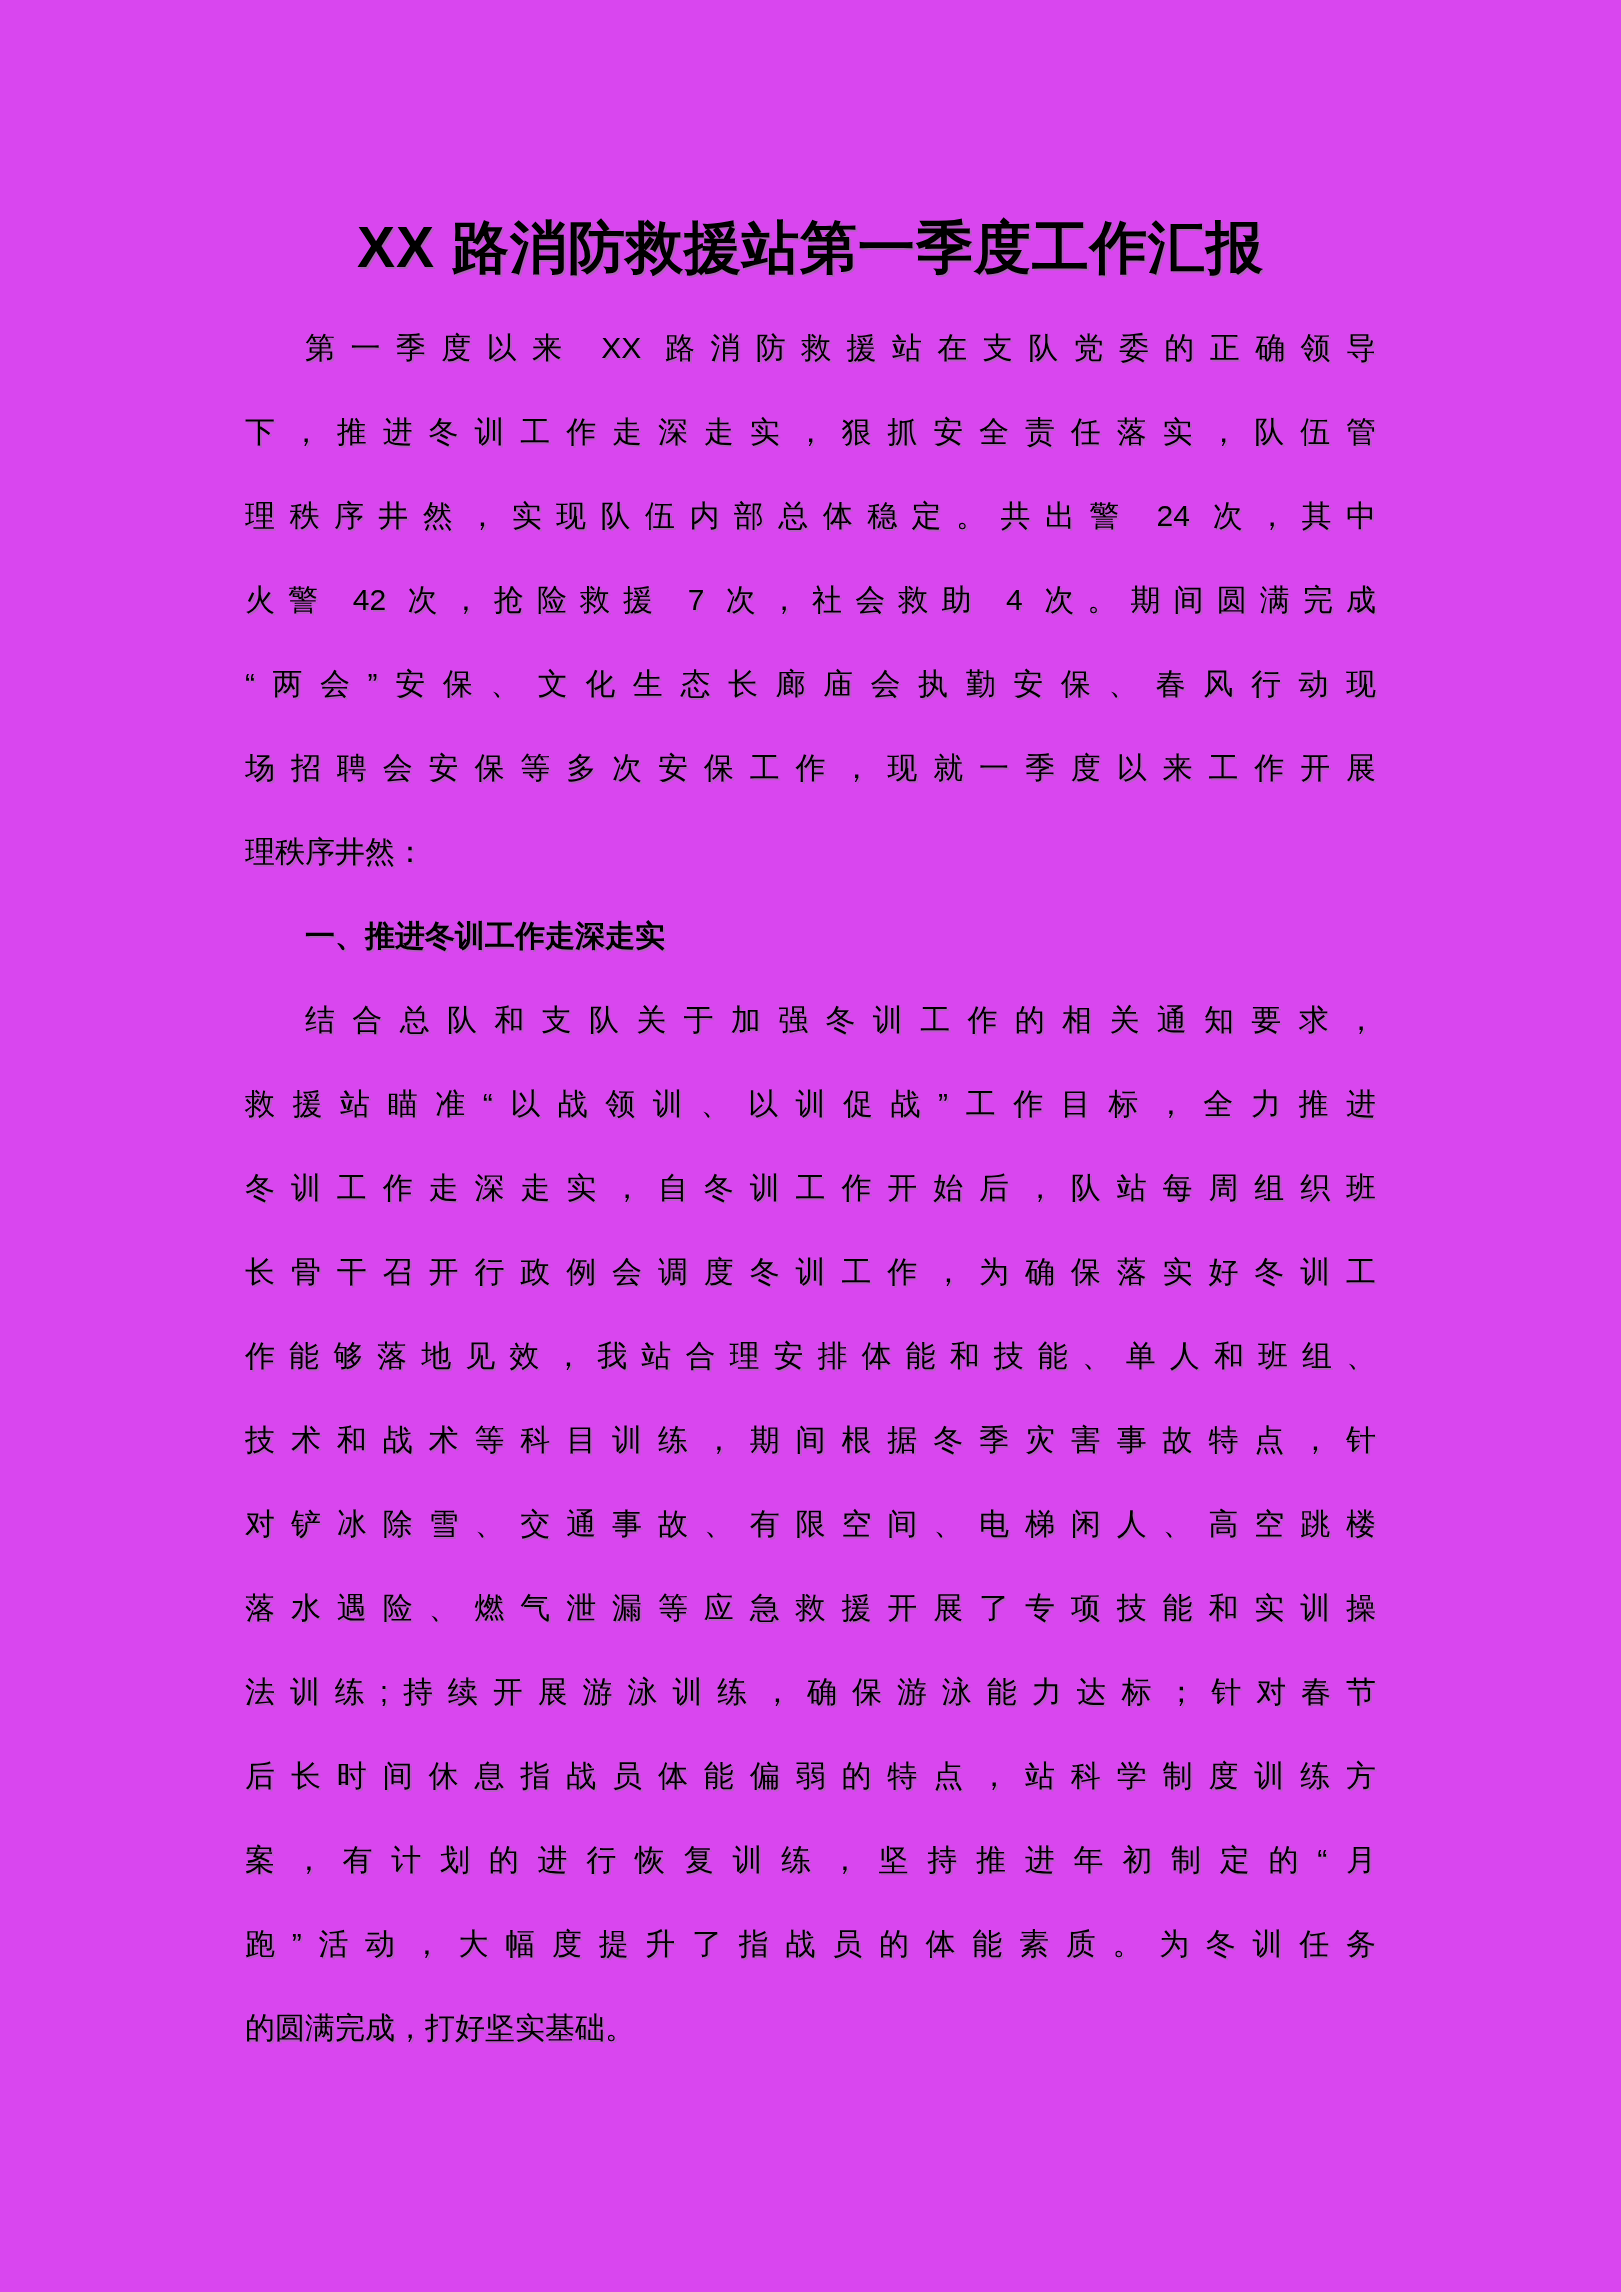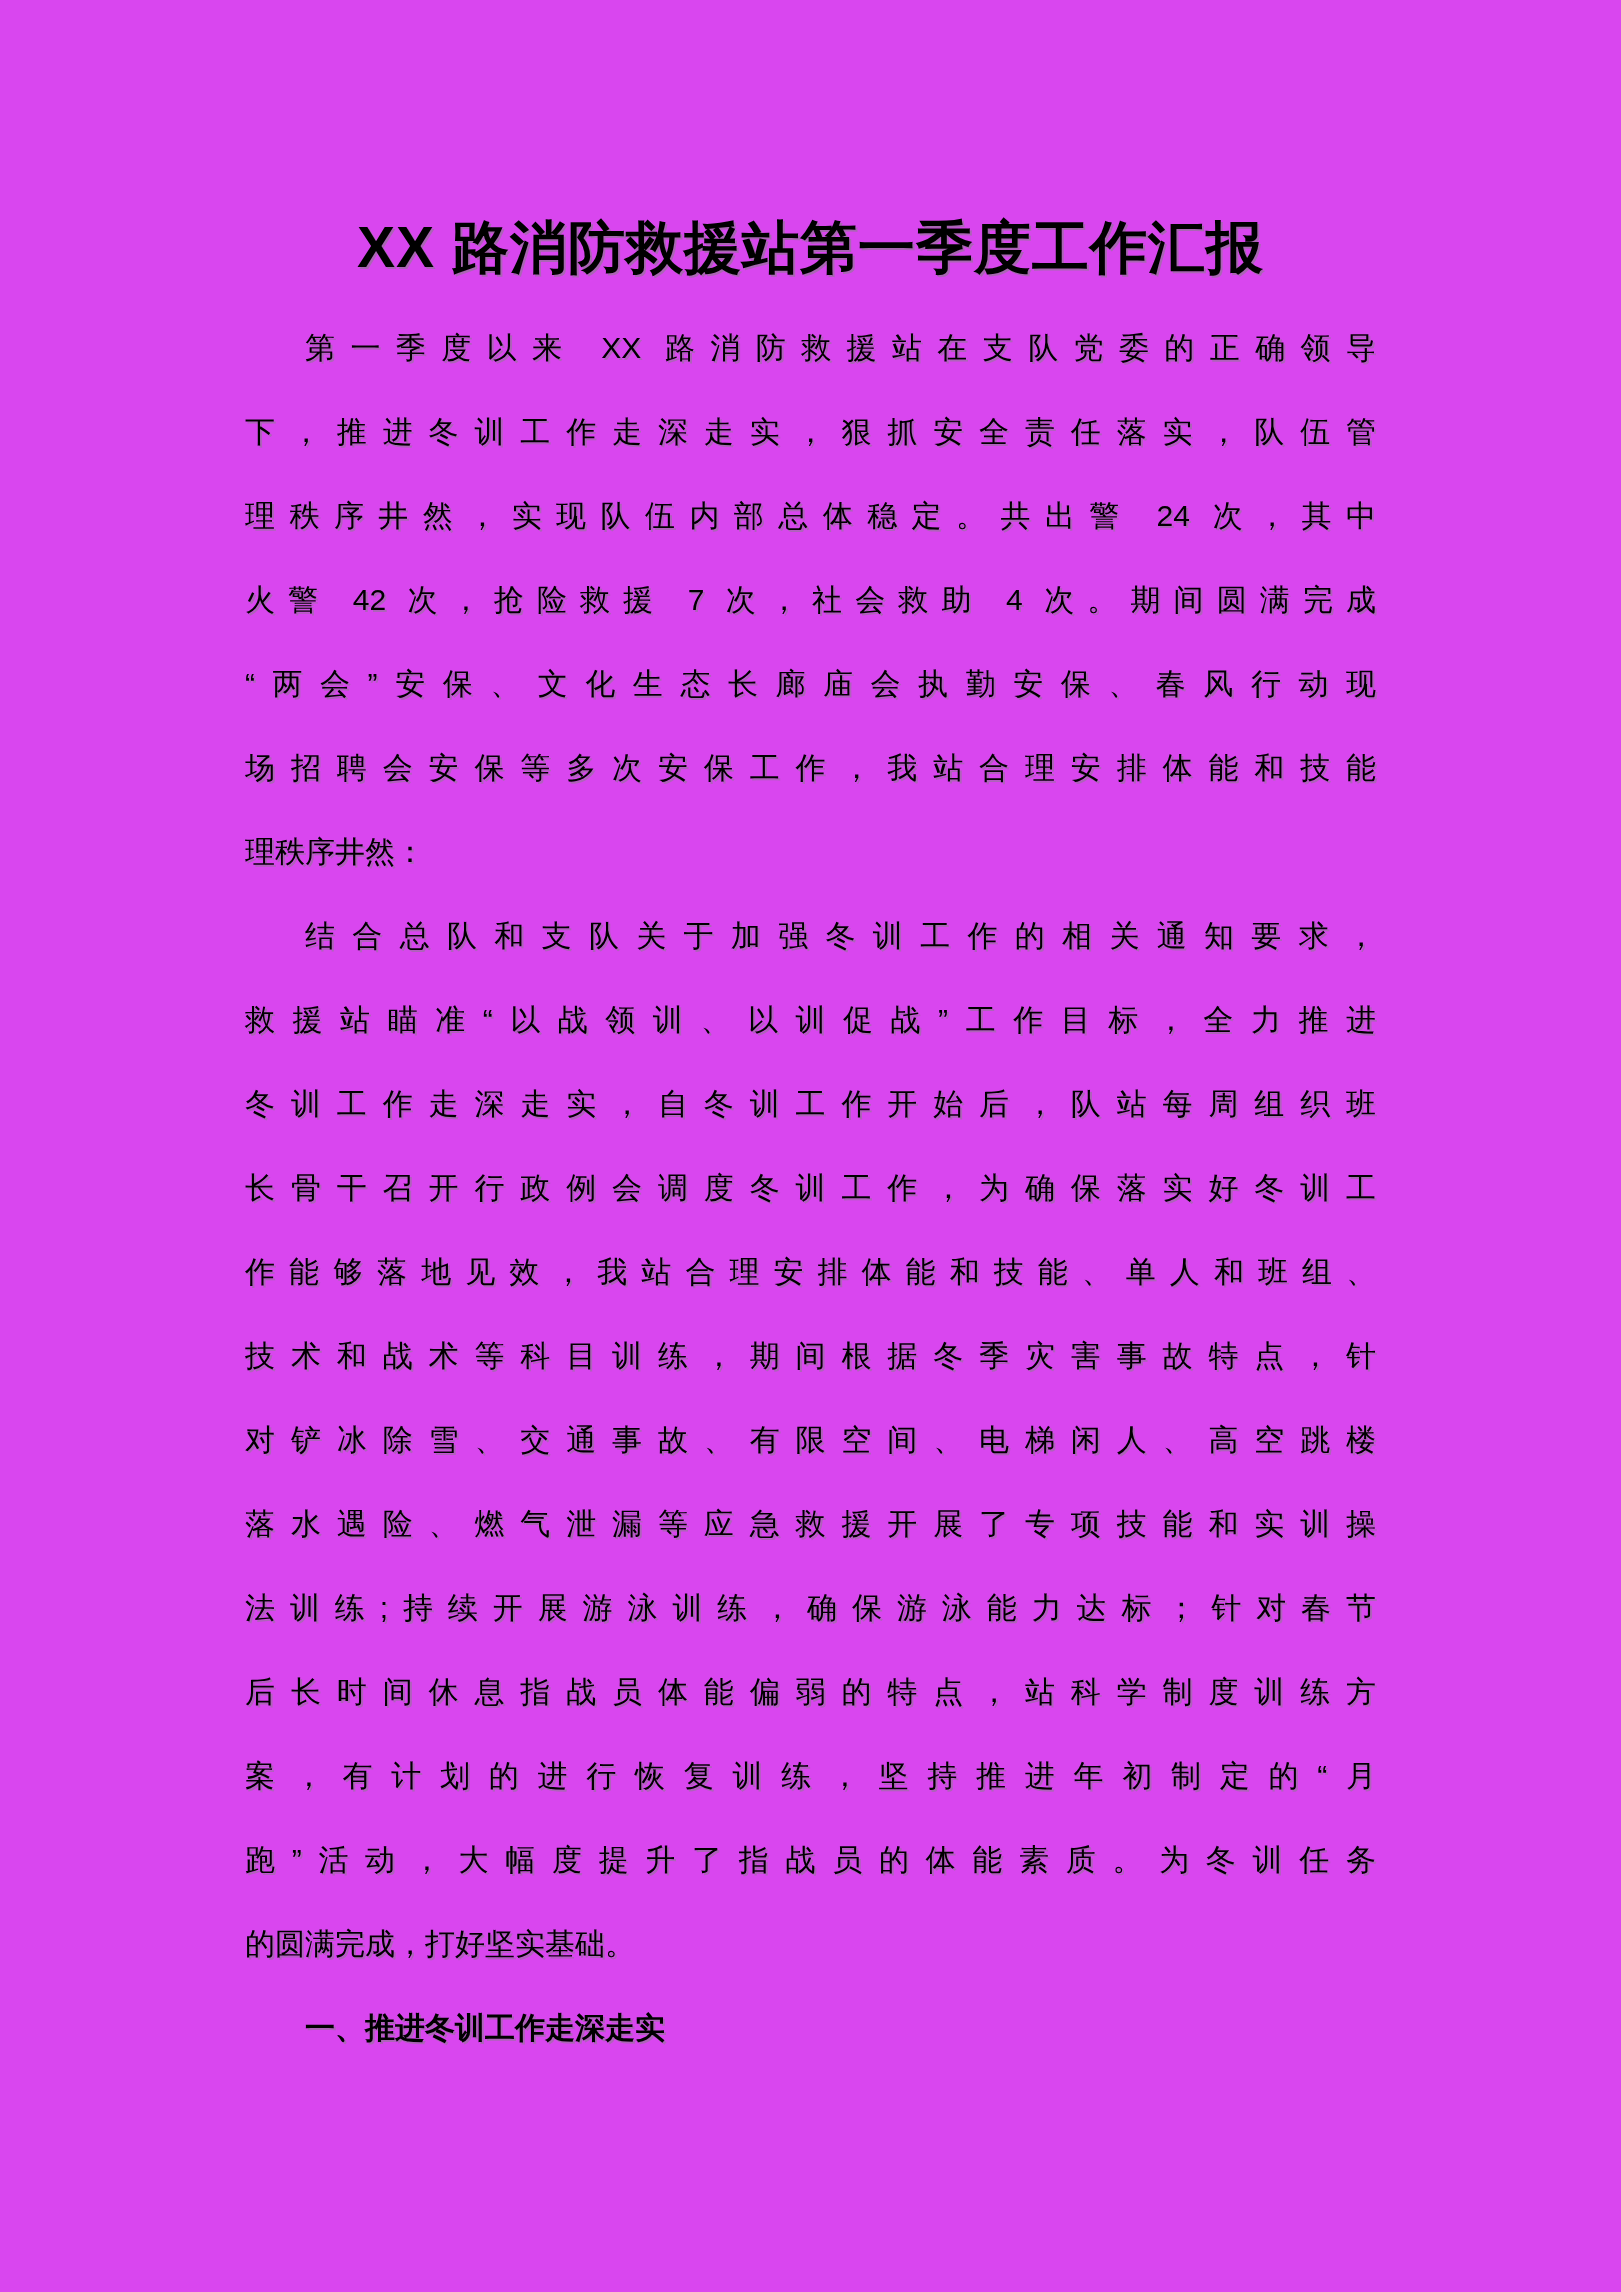--- a/index.html
+++ b/index.html
@@ -61,37 +61,37 @@
 <div class="page">
   <div class="doc">
     <div class="title">XX 路消防救援站第一季度工作汇报</div>
     <div class="body-area">
         <div class="para body">
           <div class="line first">第一季度以来 XX 路消防救援站在支队党委的正确领导</div>
           <div class="line">下，推进冬训工作走深走实，狠抓安全责任落实，队伍管</div>
           <div class="line">理秩序井然，实现队伍内部总体稳定。共出警 24 次，其中</div>
           <div class="line">火警 42 次，抢险救援 7 次，社会救助 4 次。期间圆满完成</div>
           <div class="line">“两会”安保、文化生态长廊庙会执勤安保、春风行动现</div>
-          <div class="line">场招聘会安保等多次安保工作，我站合理安排体能和技能</div>
+          <div class="line">场招聘会安保等多次安保工作，现就一季度以来工作开展</div>
           <div class="line last">理秩序井然：</div>
+        </div>
+        <div class="para heading">
+          <div class="line first last">一、推进冬训工作走深走实</div>
         </div>
         <div class="para body">
           <div class="line first">结合总队和支队关于加强冬训工作的相关通知要求，</div>
           <div class="line">救援站瞄准“以战领训、以训促战”工作目标，全力推进</div>
           <div class="line">冬训工作走深走实，自冬训工作开始后，队站每周组织班</div>
           <div class="line">长骨干召开行政例会调度冬训工作，为确保落实好冬训工</div>
           <div class="line">作能够落地见效，我站合理安排体能和技能、单人和班组、</div>
           <div class="line">技术和战术等科目训练，期间根据冬季灾害事故特点，针</div>
           <div class="line">对铲冰除雪、交通事故、有限空间、电梯闲人、高空跳楼</div>
           <div class="line">落水遇险、燃气泄漏等应急救援开展了专项技能和实训操</div>
           <div class="line">法训练;持续开展游泳训练，确保游泳能力达标；针对春节</div>
           <div class="line">后长时间休息指战员体能偏弱的特点，站科学制度训练方</div>
           <div class="line">案，有计划的进行恢复训练，坚持推进年初制定的“月</div>
           <div class="line">跑”活动，大幅度提升了指战员的体能素质。为冬训任务</div>
           <div class="line last">的圆满完成，打好坚实基础。</div>
         </div>
-        <div class="para heading">
-          <div class="line first last">一、推进冬训工作走深走实</div>
-        </div>
       </div>
   </div>
 </div>
 
 
 </body></html>

